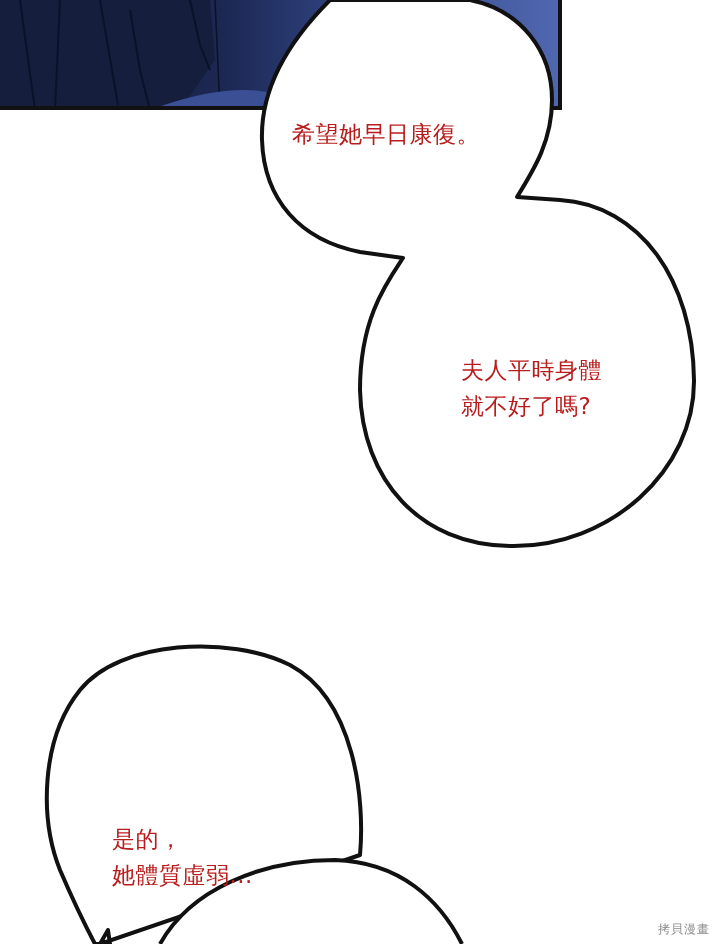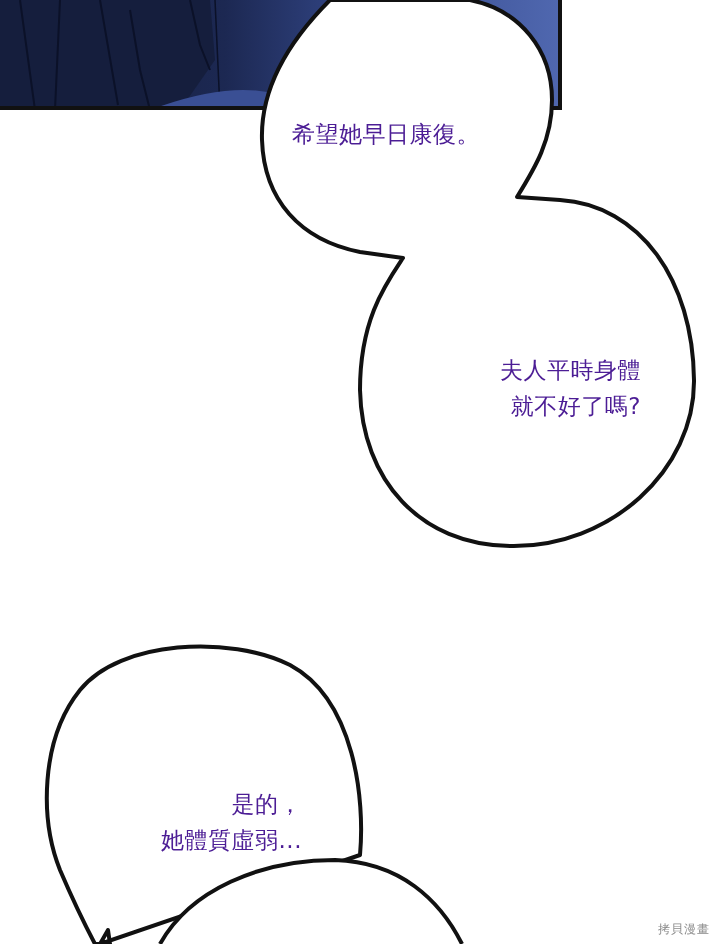--- a/index.html
+++ b/index.html
@@ -1,23 +1,23 @@
 <!DOCTYPE html>
 <html><head>
   <meta charset="utf-8">
   <style>
     html, body { margin: 0; padding: 0; background: #ffffff; }
     body { width: 720px; height: 944px; position: relative; overflow: hidden; font-family: "DejaVu Sans", sans-serif; }
     .panel { position: absolute; left: 0; top: 0; width: 562px; height: 110px; overflow: hidden; border-right: 4px solid #111; border-bottom: 4px solid #111; box-sizing: border-box; }
     .panel svg { position: absolute; left: 0; top: 0; }
     .bubbles { position: absolute; left: 0; top: 0; width: 720px; height: 944px; }
-    .text { position: absolute; color: #4c1d95; font-size: 23px; line-height: 36px; text-align: right; white-space: pre; letter-spacing: 0.5px; }
+    .text { position: absolute; color: #b91c1c; font-size: 23px; line-height: 36px; text-align: left; white-space: pre; letter-spacing: 0.5px; }
     .t1 { left: 292px; top: 116px; }
     .t2 { left: 461px; top: 352px; width: 180px; }
-    .t3 { left: 112px; top: 786px; width: 190px; }
+    .t3 { left: 112px; top: 821px; width: 190px; }
     .watermark { position: absolute; right: 10px; bottom: 6px; font-size: 12px; color: #8a8a8a; letter-spacing: 1px; text-align: center; }
   </style>
 </head>
 <body>
 
 <div class="panel">
   <svg width="562" height="110" viewBox="0 0 562 110">
     <defs>
       <linearGradient id="g1" x1="0" y1="0" x2="1" y2="0">
         <stop offset="0" stop-color="#141d3a"></stop>

